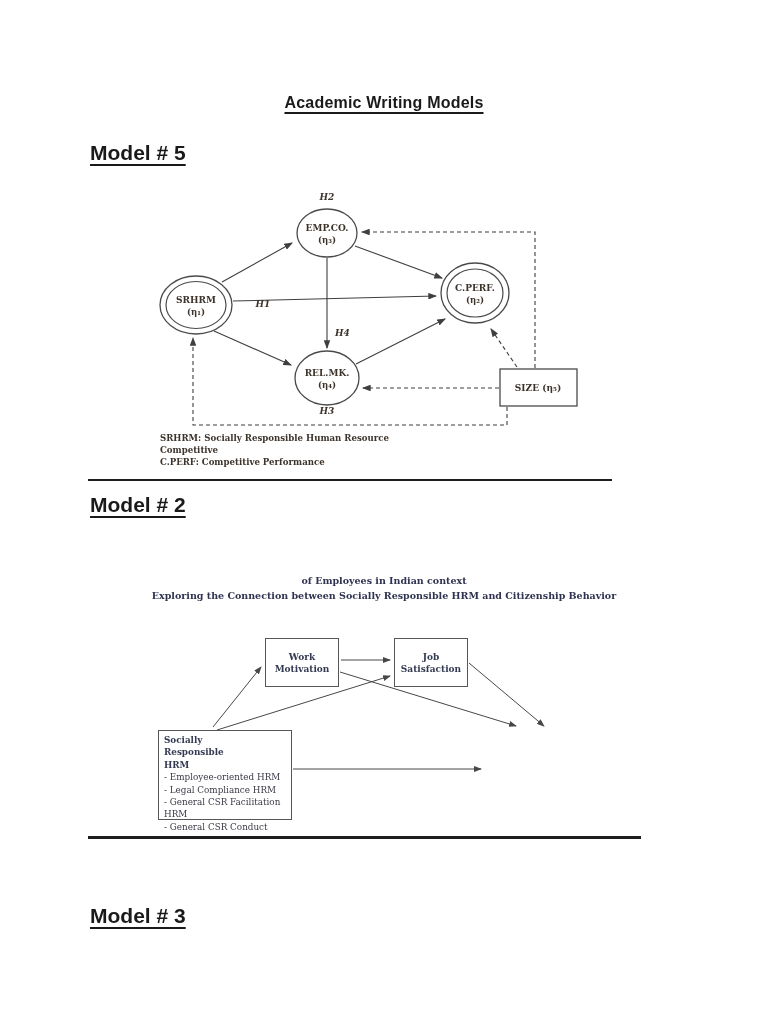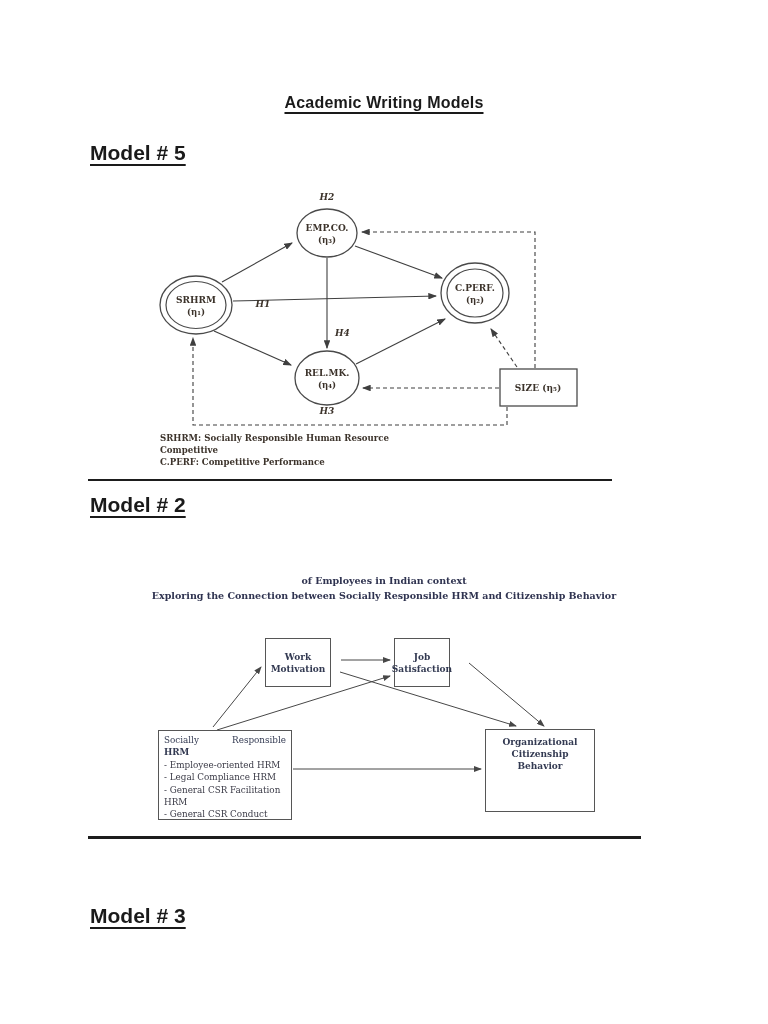--- a/index.html
+++ b/index.html
@@ -29,26 +29,26 @@
   
   .fig2-title{position:absolute;left:0;width:768px;text-align:center;
         font-family:"DejaVu Serif",serif;font-weight:bold;font-size:9.5px;color:#2f3350;}
   .t1{top:557px;margin-top:33px;} .t2{top:575px;}
   .fig2{position:absolute;top:630px;left:150px;width:470px;height:202px;}
   .fig2 svg{position:absolute;top:0;left:0;}
   .box{position:absolute;background:#fff;border:1px solid #565656;box-sizing:border-box;
         font-family:"DejaVu Serif",serif;color:#333a52;}
   .box-center{display:flex;flex-direction:column;align-items:center;justify-content:center;
         font-weight:bold;font-size:9px;line-height:12px;text-align:center;}
-  .wm{left:115px;top:8px;width:66px;height:49px;}
-  .js{left:244px;top:8px;width:56px;height:49px;}
+  .wm{left:115px;top:8px;width:74px;height:49px;}
+  .js{left:244px;top:8px;width:74px;height:49px;}
   .ocb{left:335px;top:99px;width:110px;height:83px;justify-content:flex-start;padding-top:6px;}
   .srhrm2{left:8px;top:100px;width:134px;height:90px;padding:3px 5px 0 5px;
         font-size:8.8px;line-height:12.4px;color:#3a3a46;}
-  .srhrm2 .bold-row{display:flex;justify-content:space-between;font-weight:normal;color:#333a52;}
+  .srhrm2 .bold-row{display:flex;justify-content:flex-end;font-weight:bold;color:#333a52;flex-direction:column;}
   .srhrm2 .bold-line{font-weight:bold;color:#333a52;}
 </style>
 </head>
 <body>
 
 <div class="page">
 
   <div class="doc-title">Academic Writing Models</div>
   <div class="h-model h1pos">Model # 5</div>
 
@@ -127,25 +127,20 @@
     <div class="box box-center wm">
       <div>Work</div>
       <div>Motivation</div>
     </div>
 
     <div class="box box-center js">
       <div>Job</div>
       <div>Satisfaction</div>
     </div>
 
-    <div class="box box-center ocb">
-      <div>Organizational</div>
-      <div>Citizenship</div>
-      <div>Behavior</div>
-    </div>
 
     <div class="box srhrm2">
       <div class="bold-row">
         <span>Socially</span>
         <span>Responsible</span>
       </div>
       <div class="bold-line">HRM</div>
       <div>- Employee-oriented HRM</div>
       <div>- Legal Compliance HRM</div>
       <div>- General CSR Facilitation</div>

